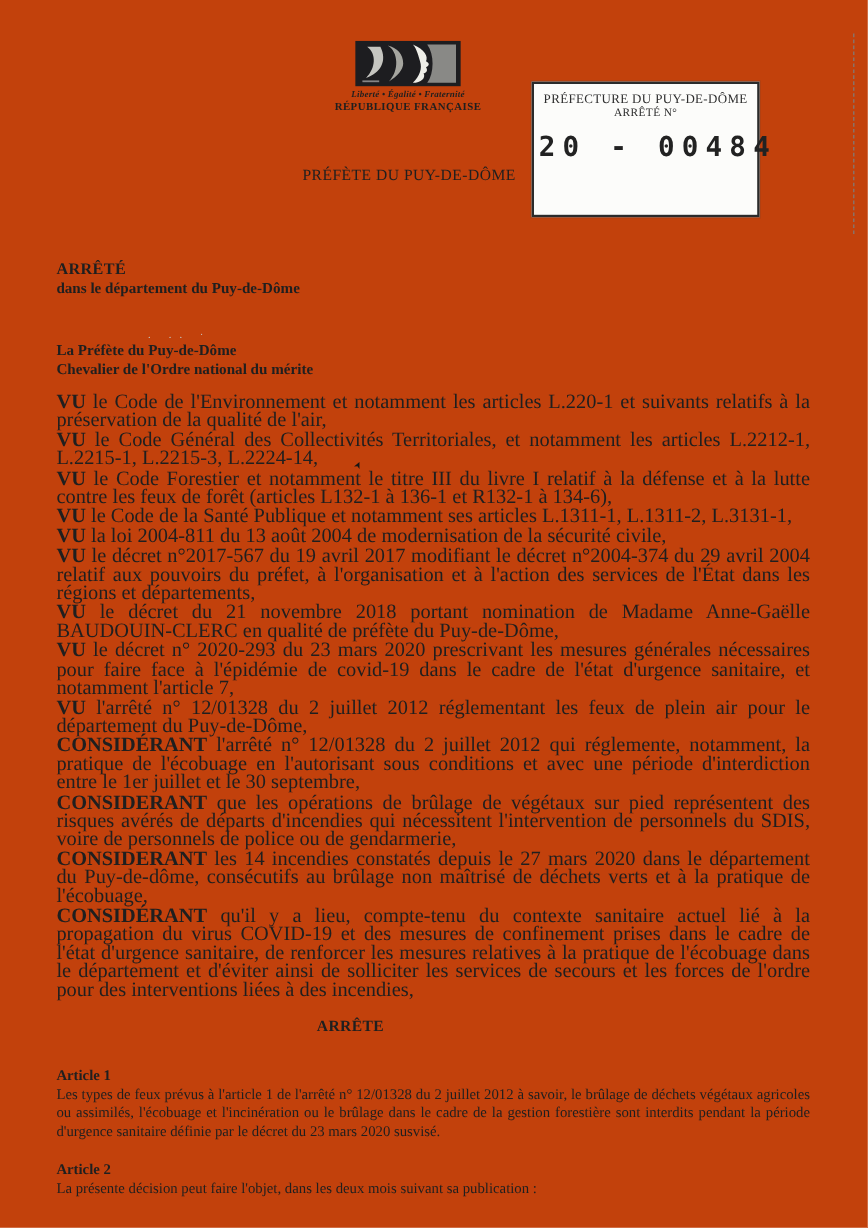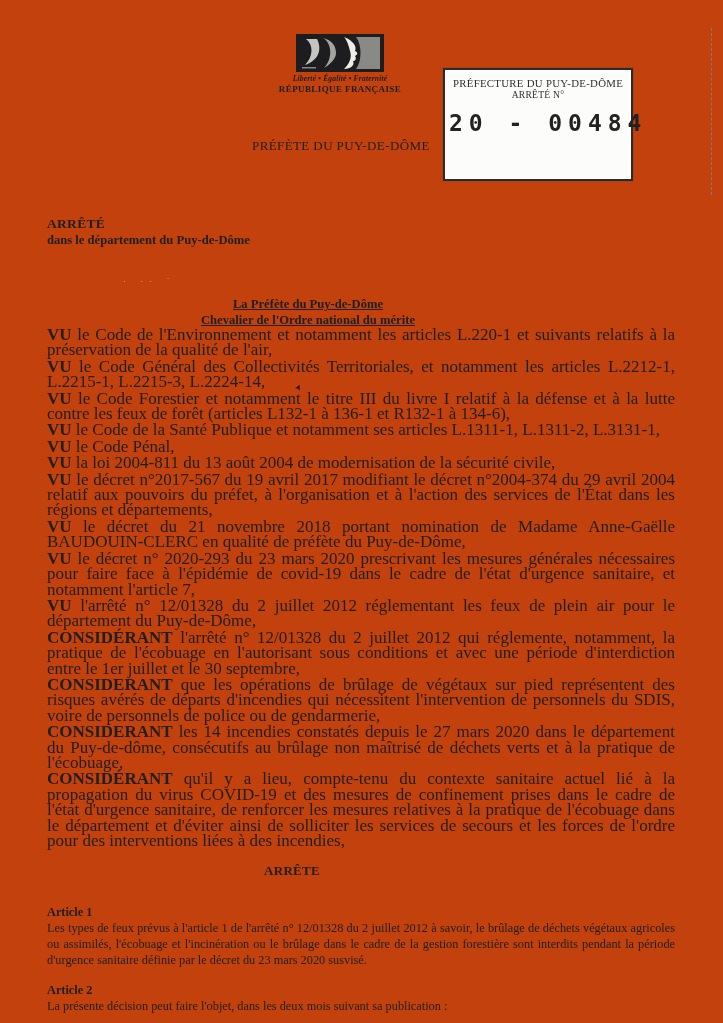--- a/index.html
+++ b/index.html
@@ -35,21 +35,21 @@
   .svc-large{font-size:12.6px;line-height:14.5px;}
   .svc-small{font-size:10px;line-height:11.5px;margin-bottom:1.5px;}
   
   .scan-edge-line{position:absolute;left:711px;top:28px;height:167px;width:0;border-left:1.5px dashed #7d7d7d;}
   .scan-smudge{position:absolute;left:123px;top:276px;font-size:9px;color:#c6c6c0;letter-spacing:6px;}
   .scan-cursor{position:absolute;left:295px;top:383px;font-size:8px;color:#161616;transform:rotate(-65deg);}
   
   .title-block{position:absolute;left:47px;top:215px;width:522px;font-weight:bold;}
   .title-main{font-size:13.5px;line-height:17px;letter-spacing:.3px;}
   .title-sub{font-size:12.6px;line-height:16px;}
-  .authority-block{position:absolute;left:47px;top:296px;width:522px;text-align:center;font-weight:bold;text-decoration:underline;}
+  .authority-block{position:absolute;left:47px;top:284px;width:522px;text-align:left;font-weight:bold;}
   .authority-block div{font-size:12.6px;line-height:16px;}
   
   .body-text{position:absolute;left:47px;top:326px;width:628px;}
   .para{
     margin:1px 0;font-size:17px;line-height:15.4px;
     text-align:justify;text-justify:inter-word;
   }
   .lead{font-weight:bold;}
   .decree{
     width:490px;text-align:center;font-weight:bold;font-size:13px;
@@ -98,21 +98,20 @@
   <div class="authority-block">
     <div>La Préfète du Puy-de-Dôme</div>
     <div>Chevalier de l'Ordre national du mérite</div>
   </div>
 
   <div class="body-text">
     <p class="para"><span class="lead">VU</span><span> le Code de l'Environnement et notamment les articles L.220-1 et suivants relatifs à la préservation de la qualité de l'air,</span></p>
     <p class="para"><span class="lead">VU</span><span> le Code Général des Collectivités Territoriales, et notamment les articles L.2212-1, L.2215-1, L.2215-3, L.2224-14,</span></p>
     <p class="para"><span class="lead">VU</span><span> le Code Forestier et notamment le titre III du livre I relatif à la défense et à la lutte contre les feux de forêt (articles L132-1 à 136-1 et R132-1 à 134-6),</span></p>
     <p class="para"><span class="lead">VU</span><span> le Code de la Santé Publique et notamment ses articles L.1311-1, L.1311-2, L.3131-1,</span></p>
-    <p class="para"><span class="lead">VU</span><span> le Code Pénal,</span></p>
     <p class="para"><span class="lead">VU</span><span> la loi 2004-811 du 13 août 2004 de modernisation de la sécurité civile,</span></p>
     <p class="para"><span class="lead">VU</span><span> le décret n°2017-567 du 19 avril 2017 modifiant le décret n°2004-374 du 29 avril 2004 relatif aux pouvoirs du préfet, à l'organisation et à l'action des services de l'État dans les régions et départements,</span></p>
     <p class="para"><span class="lead">VU</span><span> le décret du 21 novembre 2018 portant nomination de Madame Anne-Gaëlle BAUDOUIN-CLERC en qualité de préfète du Puy-de-Dôme,</span></p>
     <p class="para"><span class="lead">VU</span><span> le décret n° 2020-293 du 23 mars 2020 prescrivant les mesures générales nécessaires pour faire face à l'épidémie de covid-19 dans le cadre de l'état d'urgence sanitaire, et notamment l'article 7,</span></p>
     <p class="para"><span class="lead">VU</span><span> l'arrêté n° 12/01328 du 2 juillet 2012 réglementant les feux de plein air pour le département du Puy-de-Dôme,</span></p>
     <p class="para"><span class="lead">CONSIDÉRANT</span><span> l'arrêté n° 12/01328 du 2 juillet 2012 qui réglemente, notamment, la pratique de l'écobuage en l'autorisant sous conditions et avec une période d'interdiction entre le 1er juillet et le 30 septembre,</span></p>
     <p class="para"><span class="lead">CONSIDERANT</span><span> que les opérations de brûlage de végétaux sur pied représentent des risques avérés de départs d'incendies qui nécessitent l'intervention de personnels du SDIS, voire de personnels de police ou de gendarmerie,</span></p>
     <p class="para"><span class="lead">CONSIDERANT</span><span> les 14 incendies constatés depuis le 27 mars 2020 dans le département du Puy-de-dôme, consécutifs au brûlage non maîtrisé de déchets verts et à la pratique de l'écobuage,</span></p>
     <p class="para"><span class="lead">CONSIDÉRANT</span><span> qu'il y a lieu, compte-tenu du contexte sanitaire actuel lié à la propagation du virus COVID-19 et des mesures de confinement prises dans le cadre de l'état d'urgence sanitaire, de renforcer les mesures relatives à la pratique de l'écobuage dans le département et d'éviter ainsi de solliciter les services de secours et les forces de l'ordre pour des interventions liées à des incendies,</span></p>
 

